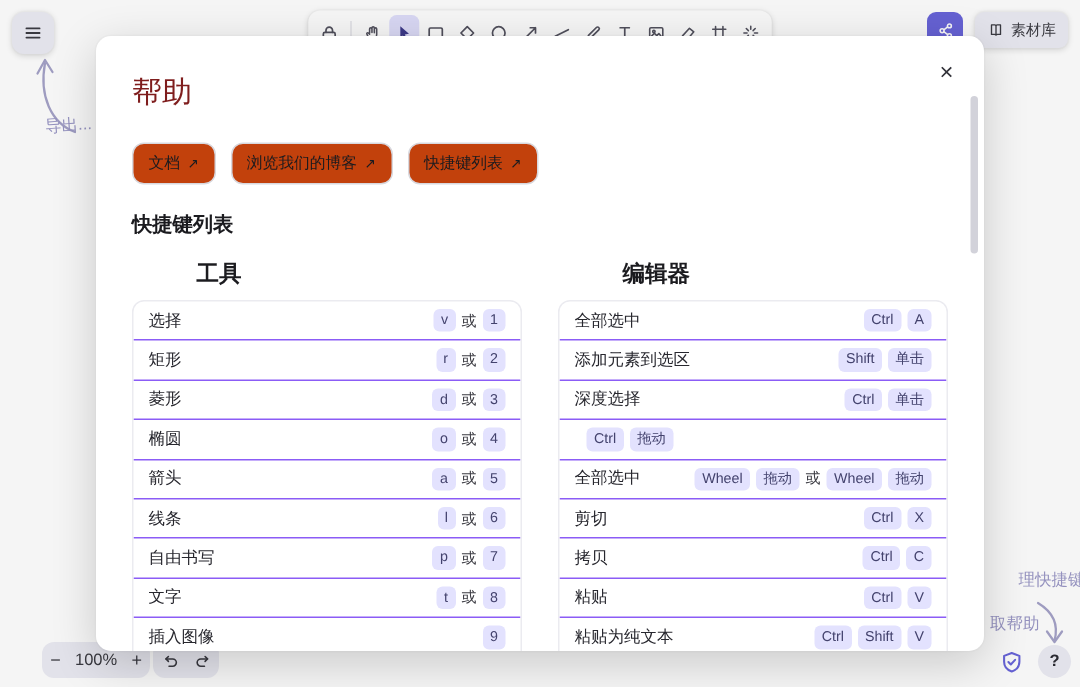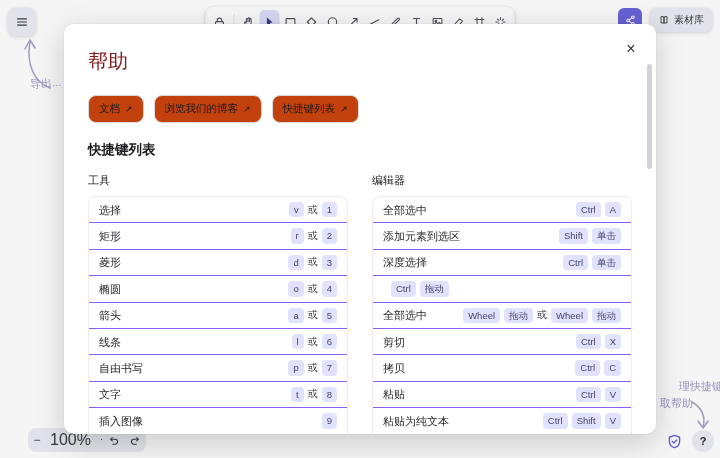--- a/index.html
+++ b/index.html
@@ -11,21 +11,21 @@
     font-family: "Liberation Sans", "DejaVu Sans", sans-serif;
     color: #1b1b1f;
   }
   button { border:none; background:transparent; font-family inherit; cursor:pointer; }
 
   
   .canvas-layer { position:absolute; inset:0; z-index:1; }
   .hint-text { position:absolute; color:#9b98c7; font-size:11px; white-space:nowrap; }
   .hint-export { left:30px; top:76px; transform:rotate(-4deg); }
   .hint-shortcut1 { left:656px; top:379px;padding-left:23px; }
-  .hint-shortcut2 { left:660px; top:396px; }
+  .hint-shortcut2 { left:660px; top:408px; }
   .arrow-svg { position:absolute; overflow:visible; }
 
   
   .topbar { position:absolute; left:0; top:0; width:100%; height:44px; z-index:5; }
   .island {
     background:#ffffff; border-radius:8px;
     box-shadow:0 1px 4px rgba(0,0,0,0.14), 0 0 0 1px rgba(0,0,0,0.015);
   }
   .menu-btn {
     position:absolute; left:8px; top:8px; width:28px; height:28px;
@@ -56,21 +56,21 @@
   .library-btn svg { width:12px; height:12px; }
 
   
   .footer { position:absolute; left:0; bottom:0; width:100%; height:32px; z-index:5; }
   .zoom-island {
     position:absolute; left:28px; bottom:6px; height:24px;
     background:#ececf4; border-radius:8px; display:flex; align-items:center;
   }
   .zoom-island .zbtn { width:18px; height:24px; font-size:12px; color:#3b3b42;
     display:flex; align-items:center; justify-content:center; }
-  .zoom-label { font-size:16px; color:#3b3b42; padding:0 4px; min-width:34px; text-align:right; }
+  .zoom-label { font-size:11px; color:#3b3b42; padding:0 4px; min-width:34px; text-align:right; }
   .hist-island {
     position:absolute; left:102px; bottom:6px; height:24px;
     background:#ececf4; border-radius:8px; display:flex; align-items:center;
   }
   .hist-island .hbtn { width:22px; height:24px; color:#3b3b42;
     display:flex; align-items:center; justify-content:center; }
   .hist-island svg { width:13px; height:13px; }
   .br-group { position:absolute; right:6px; bottom:6px; display:flex; gap:8px; align-items:center; }
   .shield-btn { width:20px; height:20px; color:#6965db; display:flex; align-items:center; justify-content:center; }
   .shield-btn svg { width:17px; height:17px; }
@@ -95,21 +95,21 @@
   .links-row { display:flex; gap:10px; margin-top:20px; }
   .link-btn {
     display:inline-flex; align-items:center; gap:5px;
     border:1px solid #d8d8de; border-radius:8px; padding:6px 10px;
     font-size:10.5px; color:#1b1b1f; background:#c2410c;
   }
   .ext-icon { font-size:9px; color:#1b1b1f; }
   .section-title { margin-top:18px; font-size:13.5px; font-weight:bold; }
   .columns { display:flex; gap:24px; margin-top:8px; }
   .col { flex:1; min-width:0; }
-  .col-header { font-size:11px; font-weight:normal; margin-bottom:8px; margin-top:6px; }
+  .col-header { font-size:15px; font-weight:bold; margin-bottom:8px; margin-top:6px;margin-left:43px; }
   .sc-list { border:1px solid #ebebf0; border-radius:8px; overflow:hidden;text-align:right; }
   .sc-row { display:flex; justify-content:space-between; align-items:center; padding:5px 10px; }
   .sc-row + .sc-row { border-top:1px solid #8b5cf6; }
   .sc-label { font-size:11px; color:#27272e; line-height:14px; white-space:nowrap; overflow:hidden; }
   .sc-keys { display:flex; gap:4px; align-items:center; flex-shrink:0; margin-left:8px; }
   .sc-kbd {
     background:#e3e2fe; color:#44436e; font-size:9.5px;
     padding:2px 5px; border-radius:4px; line-height:1.2; white-space:nowrap;
   }
   .sc-or { font-size:10px; color:#3b3b42; }

